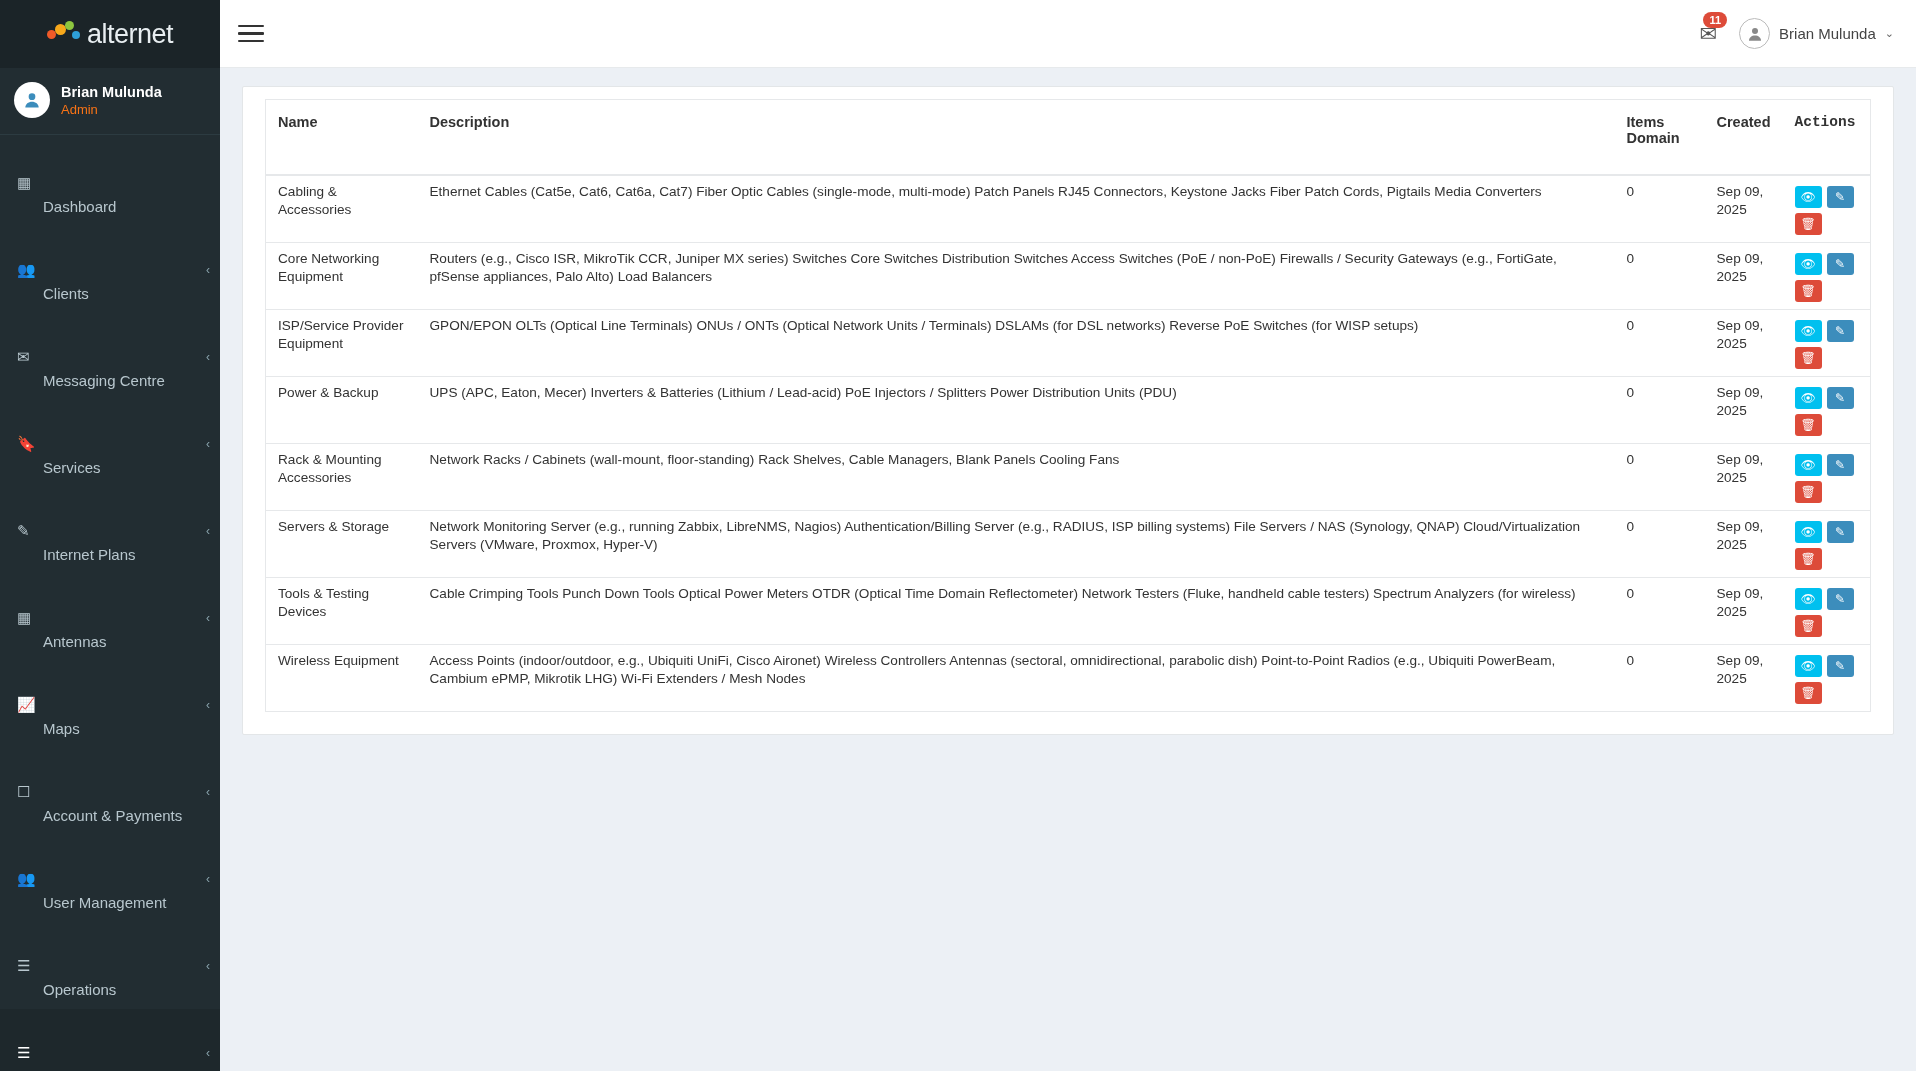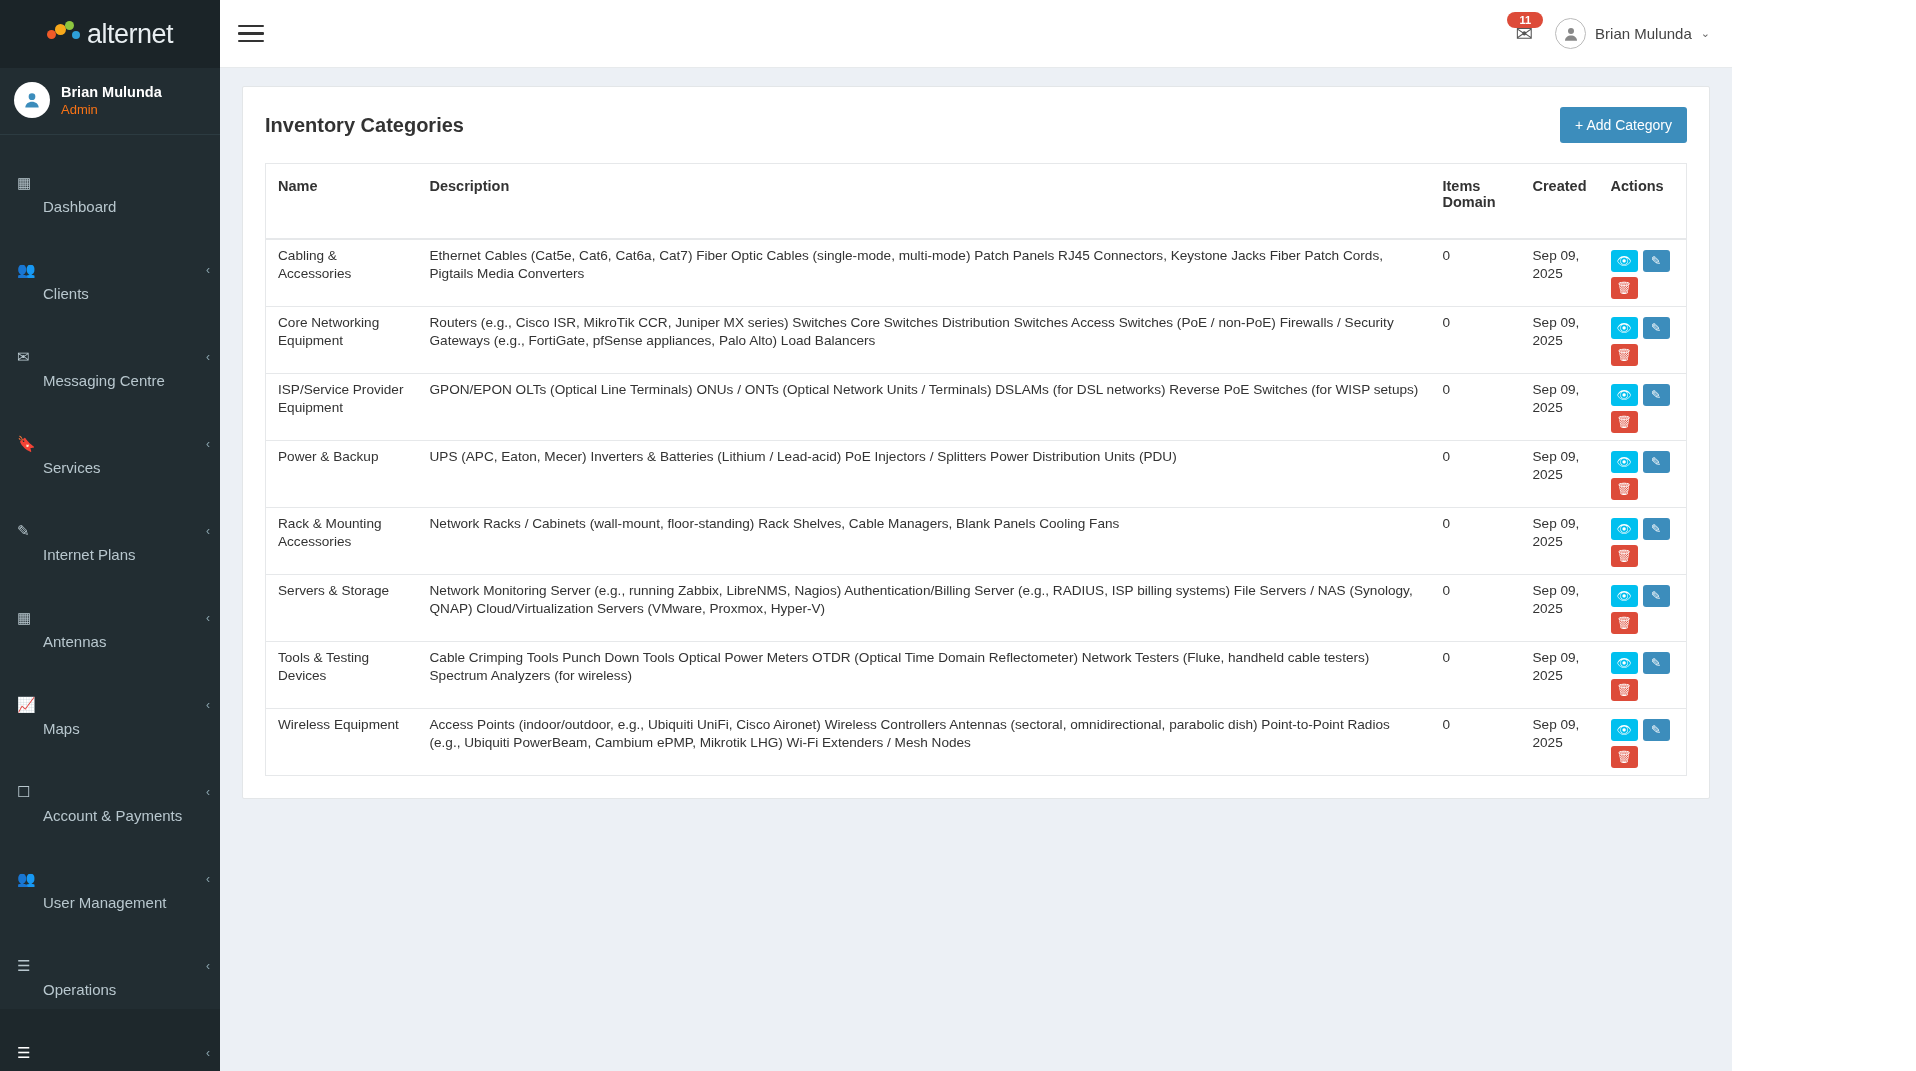--- a/index.html
+++ b/index.html
@@ -2,21 +2,21 @@
 <html><head>
 <meta charset="utf-8">
 <style>
   * { box-sizing: border-box; margin: 0; padding: 0; }
   html, body {
     width: 1916px; height: 1071px;
     font-family: "Liberation Sans", sans-serif;
     background: #ffffff;
     overflow: hidden;
   }
-  .app { display: flex; width: 1732px; height: 1071px; }
+  .app { display: flex; width: 1916px; height: 1071px; }
 
   
   .sidebar {
     width: 220px; min-width: 220px;
     background: #222d32;
     color: #b8c7ce;
     height: 1071px;
     overflow: hidden;
   }
   .brand {
@@ -81,21 +81,21 @@
     border-bottom: 1px solid #e7eaec;
   }
   .hamburger { width: 26px; cursor: pointer; }
   .hamburger span { display: block; height: 2.6px; background: #333; margin: 5px 0; border-radius: 1px; }
   .top-right { display: flex; align-items: center; gap: 22px; }
   .mail-wrap { position: relative; cursor: pointer; }
   .mail-icon { font-size: 21px; color: #555; }
   .badge {
     position: absolute; top: -10px; right: -10px;
     background: #dd4b39; color: #fff; font-size: 11px;
-    border-radius: 10px; padding: 2px 12px; line-height: 1.1; font-weight: bold;
+    border-radius: 10px; padding: 2px 6px; line-height: 1.1; font-weight: bold;
   }
   .user-menu { display: flex; align-items: center; gap: 9px; cursor: pointer; color: #444; font-size: 15px; }
   .user-menu .av {
     width: 31px; height: 31px; border-radius: 50%;
     border: 1px solid #bbb; color: #888;
     display: flex; align-items: center; justify-content: center;
   }
   .caret-dn { font-size: 11px; color: #666; }
 
   .content { padding: 18px 22px; }
@@ -126,21 +126,21 @@
   tbody td {
     font-size: 13.6px; color: #333; padding: 7px 12px;
     border-bottom: 1px solid #e6e8ea; vertical-align: top; line-height: 1.33;
   }
   tbody td:first-child { border-left: 1px solid #e6e8ea; }
   tbody td:last-child { border-right: 1px solid #e6e8ea; }
   .col-name { width: 152px; }
   .col-desc { width: auto; }
   .col-count { width: 90px; }
   .col-created { width: 78px; }
-  .col-actions { width: 88px; }
+  .col-actions { width: 88px; font-family: Liberation Mono, monospace; }
   .cell-actions { padding-top: 10px !important; }
   .act-row { display: flex; gap: 5px; flex-wrap: wrap; max-width: 62px; }
   .act-btn {
     width: 27px; height: 22px; border-radius: 3px;
     display: flex; align-items: center; justify-content: center;
     color: #fff; font-size: 12px; cursor: pointer; border: none;
   }
   .act-view { background: #00c0ef; }
   .act-edit { background: #3c8dbc; }
   .act-del  { background: #dd4b39; }
@@ -268,24 +268,20 @@
           </span>
           <span>Brian Mulunda</span>
           <span class="caret-dn">⌄</span>
         </div>
       </div>
     </header>
 
     <div class="content">
       <div class="panel">
 
-        <div class="panel-head">
-          <div class="page-title">Inventory Categories</div>
-          <button class="btn-primary">+ Add Category</button>
-        </div>
 
         <div class="tbl-wrap">
           <table>
             <thead>
               <tr>
                 <th class="col-name">Name</th>
                 <th class="col-desc">Description</th>
                 <th class="col-count">Items Domain</th>
                 <th class="col-created">Created</th>
                 <th class="col-actions">Actions</th>

